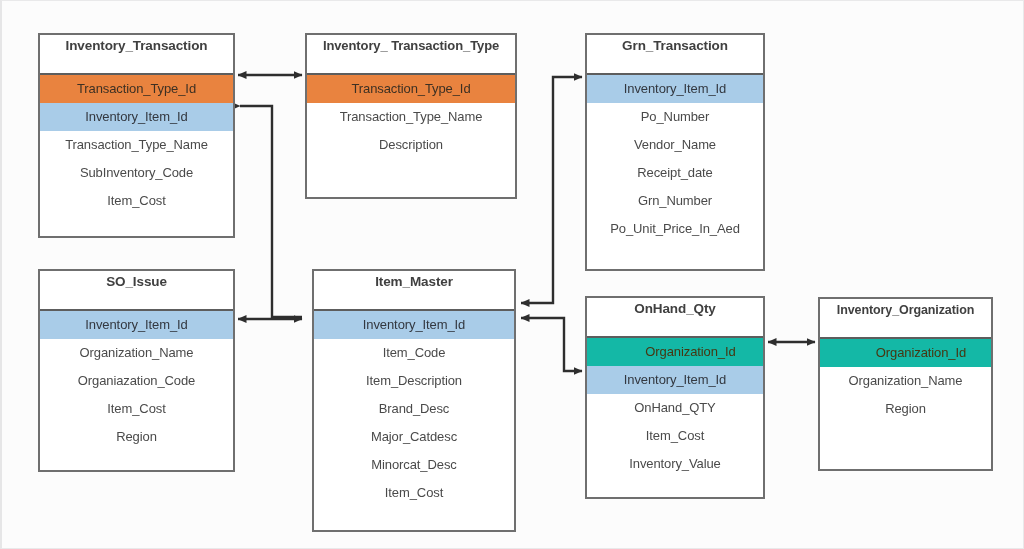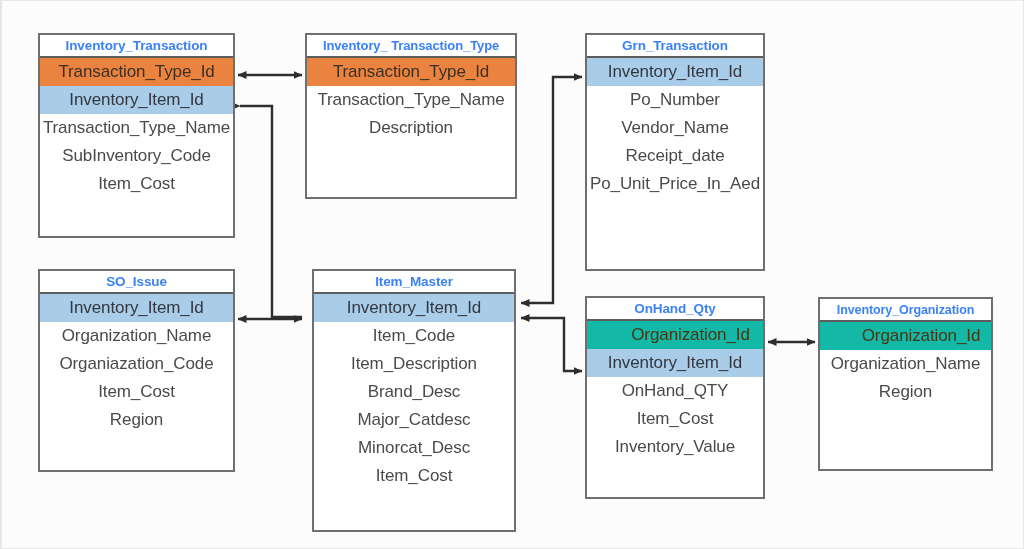--- a/index.html
+++ b/index.html
@@ -32,35 +32,35 @@
   }
   .entity {
     position: absolute;
     box-sizing: border-box;
     background: #ffffff;
     border: 2px solid #6f6f6f;
     z-index: 3;
   }
   .entity .title {
     text-align: center;
-    color: #3b82f6;
+    color: #404040;
     font-weight: bold;
     font-size: 13.5px;
     line-height: 14px;
-    padding: 4px 2px 3px 2px;
+    padding: 4px 2px 20px 2px;
     border-bottom: 2px solid #5d5d5d;
     white-space: nowrap;
     letter-spacing: -0.1px;
   }
   .entity .attrs {
     padding: 0;
   }
   .attr {
     text-align: center;
-    font-size: 17px;
+    font-size: 13px;
     line-height: 15px;
     color: #4a4a4a;
     padding: 6px 2px 7px 2px;
     white-space: nowrap;
     letter-spacing: -0.1px;
   }
   .attr.pk-orange {
     background: #e9833f;
     color: #3d3023;
   }
@@ -145,20 +145,21 @@
     </div>
   </div>
 
   <div class="entity" id="ent-grn-transaction">
     <div class="title">Grn_Transaction</div>
     <div class="attrs">
       <div class="attr pk-blue">Inventory_Item_Id</div>
       <div class="attr">Po_Number</div>
       <div class="attr">Vendor_Name</div>
       <div class="attr">Receipt_date</div>
+      <div class="attr">Grn_Number</div>
       <div class="attr">Po_Unit_Price_In_Aed</div>
     </div>
   </div>
 
   <div class="entity" id="ent-so-issue">
     <div class="title">SO_Issue</div>
     <div class="attrs">
       <div class="attr pk-blue">Inventory_Item_Id</div>
       <div class="attr">Organization_Name</div>
       <div class="attr">Organiazation_Code</div>

